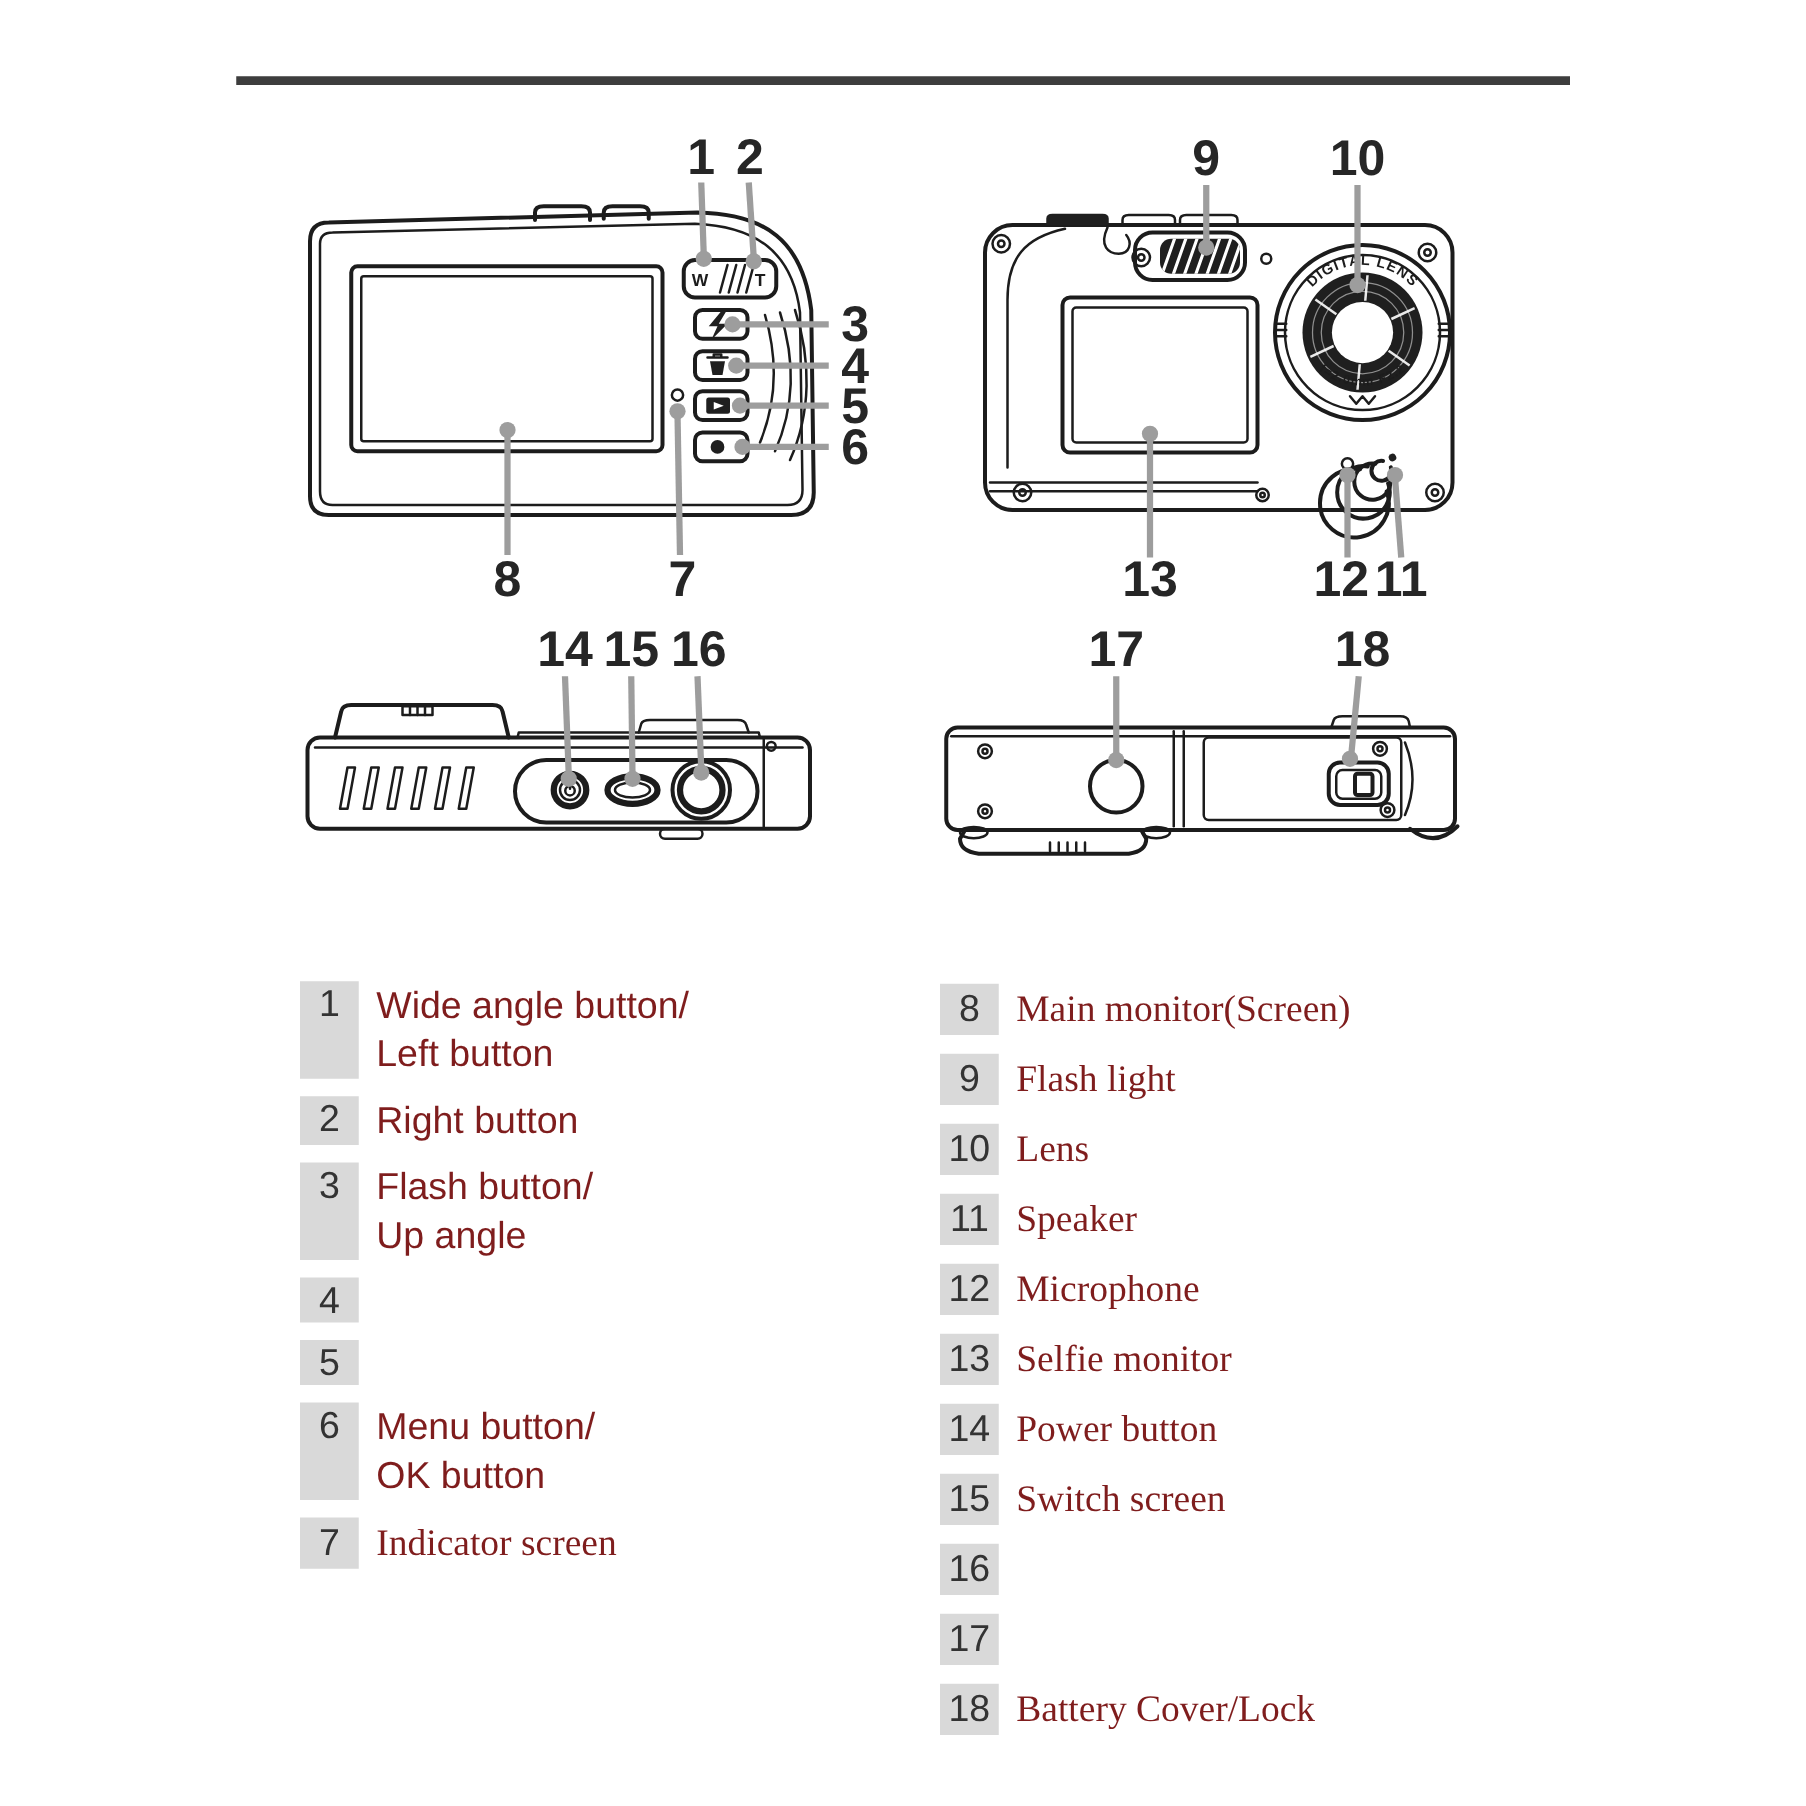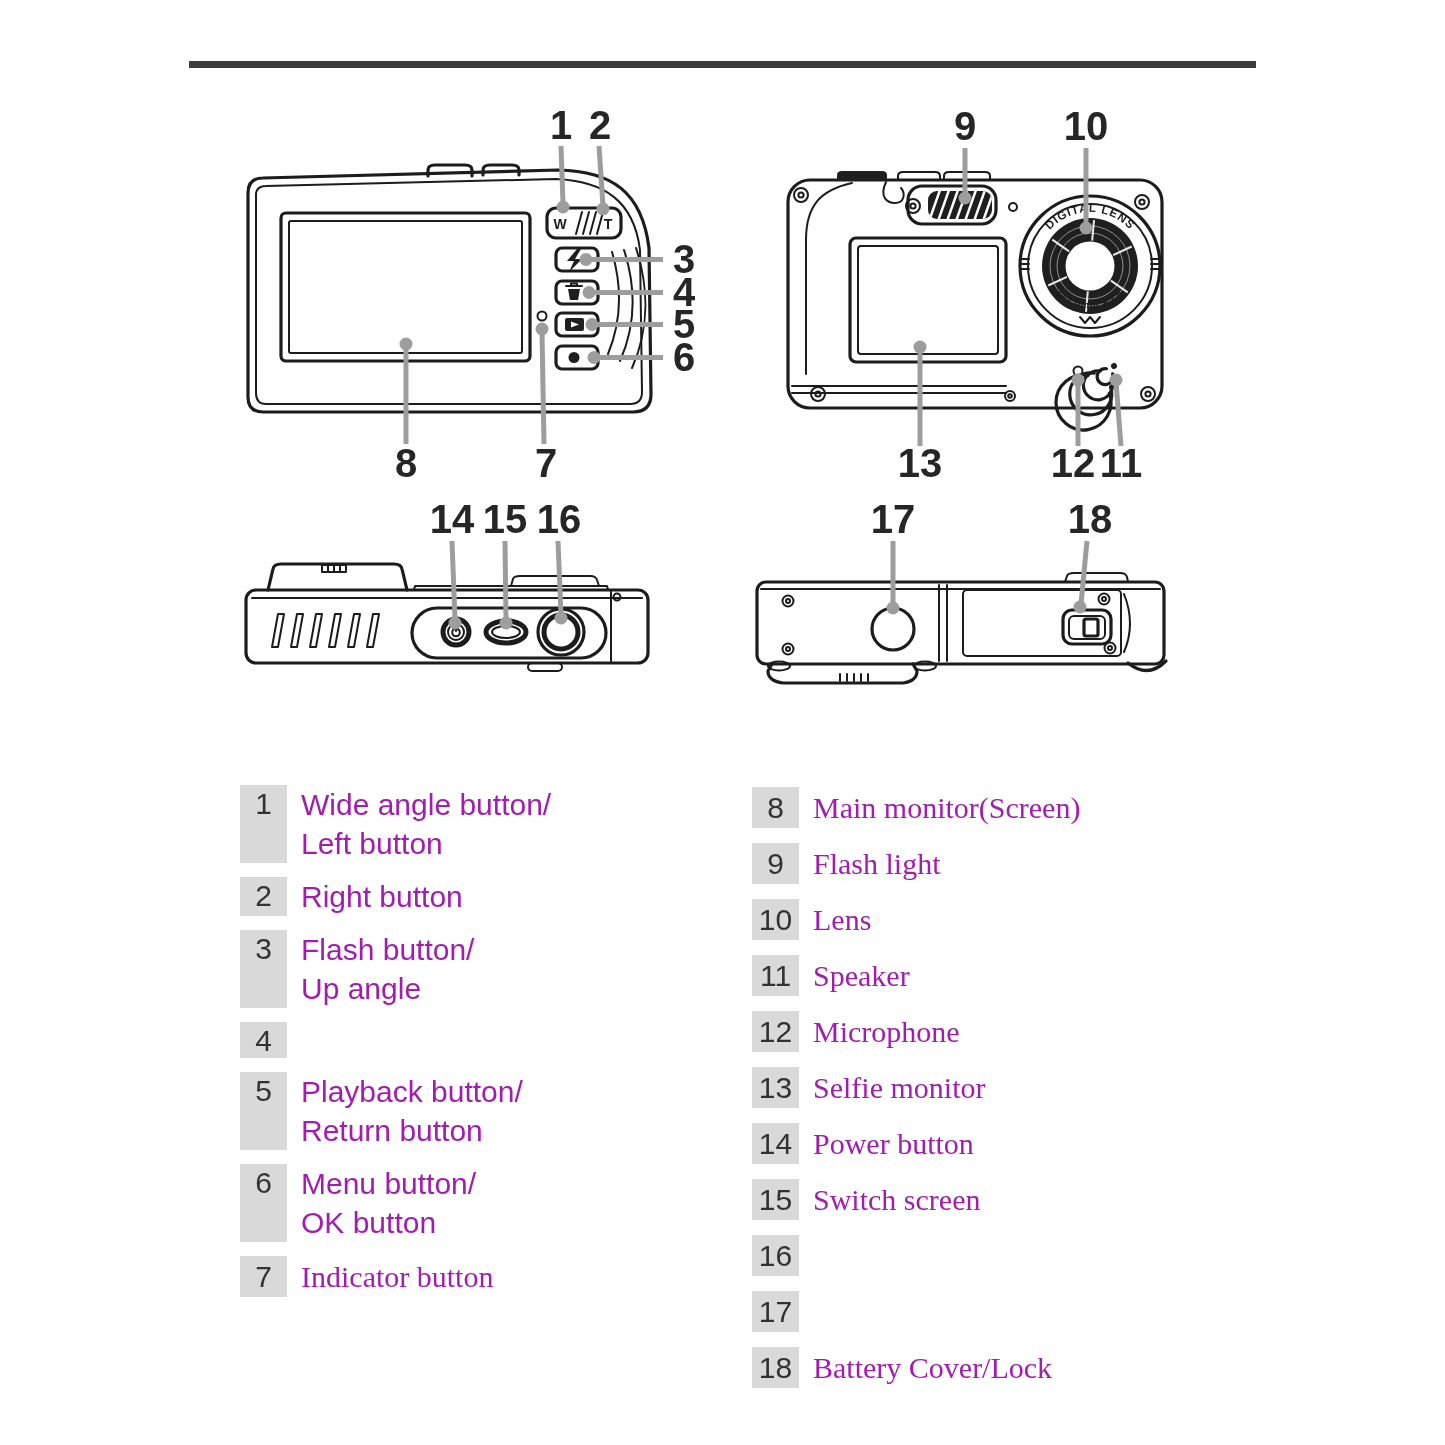--- a/index.html
+++ b/index.html
@@ -23,21 +23,21 @@
   .spoke{stroke:#ffffff;stroke-width:2;opacity:.9;}
   
   .legend-col{position:absolute;display:flex;flex-direction:column;}
   .col-left{left:240px;top:785px;gap:14px;width:500px;}
   .col-right{left:752px;top:787px;gap:15px;width:500px;}
   .legend-item{display:flex;align-items:stretch;}
   .legend-num{width:47px;flex:none;background:#d9d9d9;color:#333;
               font-size:30px;text-align:center;padding-top:2px;}
   .legend-item.single .legend-num{display:flex;align-items:center;justify-content:center;
               height:41px;padding-top:0;}
-  .legend-text{margin-left:14px;font-size:30px;color:#a21caf;line-height:39px;}
+  .legend-text{margin-left:14px;font-size:30px;color:#7f1d1d;line-height:39px;}
   .legend-item.single .legend-text{line-height:41px;font-family:Liberation Serif, serif;}
 </style>
 </head>
 <body>
 
 <div class="page">
 
   <div class="rule"></div>
 
   <svg style="left:230px;top:100px" width="480" height="380" viewBox="230 100 480 380">
@@ -291,36 +291,32 @@
       <div class="legend-text">
         <div>Flash button/</div>
           <div>Up angle</div>
       </div>
     </div>
     <div class="legend-item">
       <div class="legend-num">4</div>
     </div>
     <div class="legend-item">
       <div class="legend-num">5</div>
-      <div class="legend-text">
-        <div>Playback button/</div>
-          <div>Return button</div>
-      </div>
     </div>
     <div class="legend-item">
       <div class="legend-num">6</div>
       <div class="legend-text">
         <div>Menu button/</div>
           <div>OK button</div>
       </div>
     </div>
     <div class="legend-item single">
       <div class="legend-num">7</div>
       <div class="legend-text">
-        <div>Indicator button</div>
+        <div>Indicator screen</div>
       </div>
     </div>
   </div>
 
   <div class="legend-col col-right">
     <div class="legend-item single">
       <div class="legend-num">8</div>
       <div class="legend-text">Main monitor(Screen)</div>
     </div>
     <div class="legend-item single">

